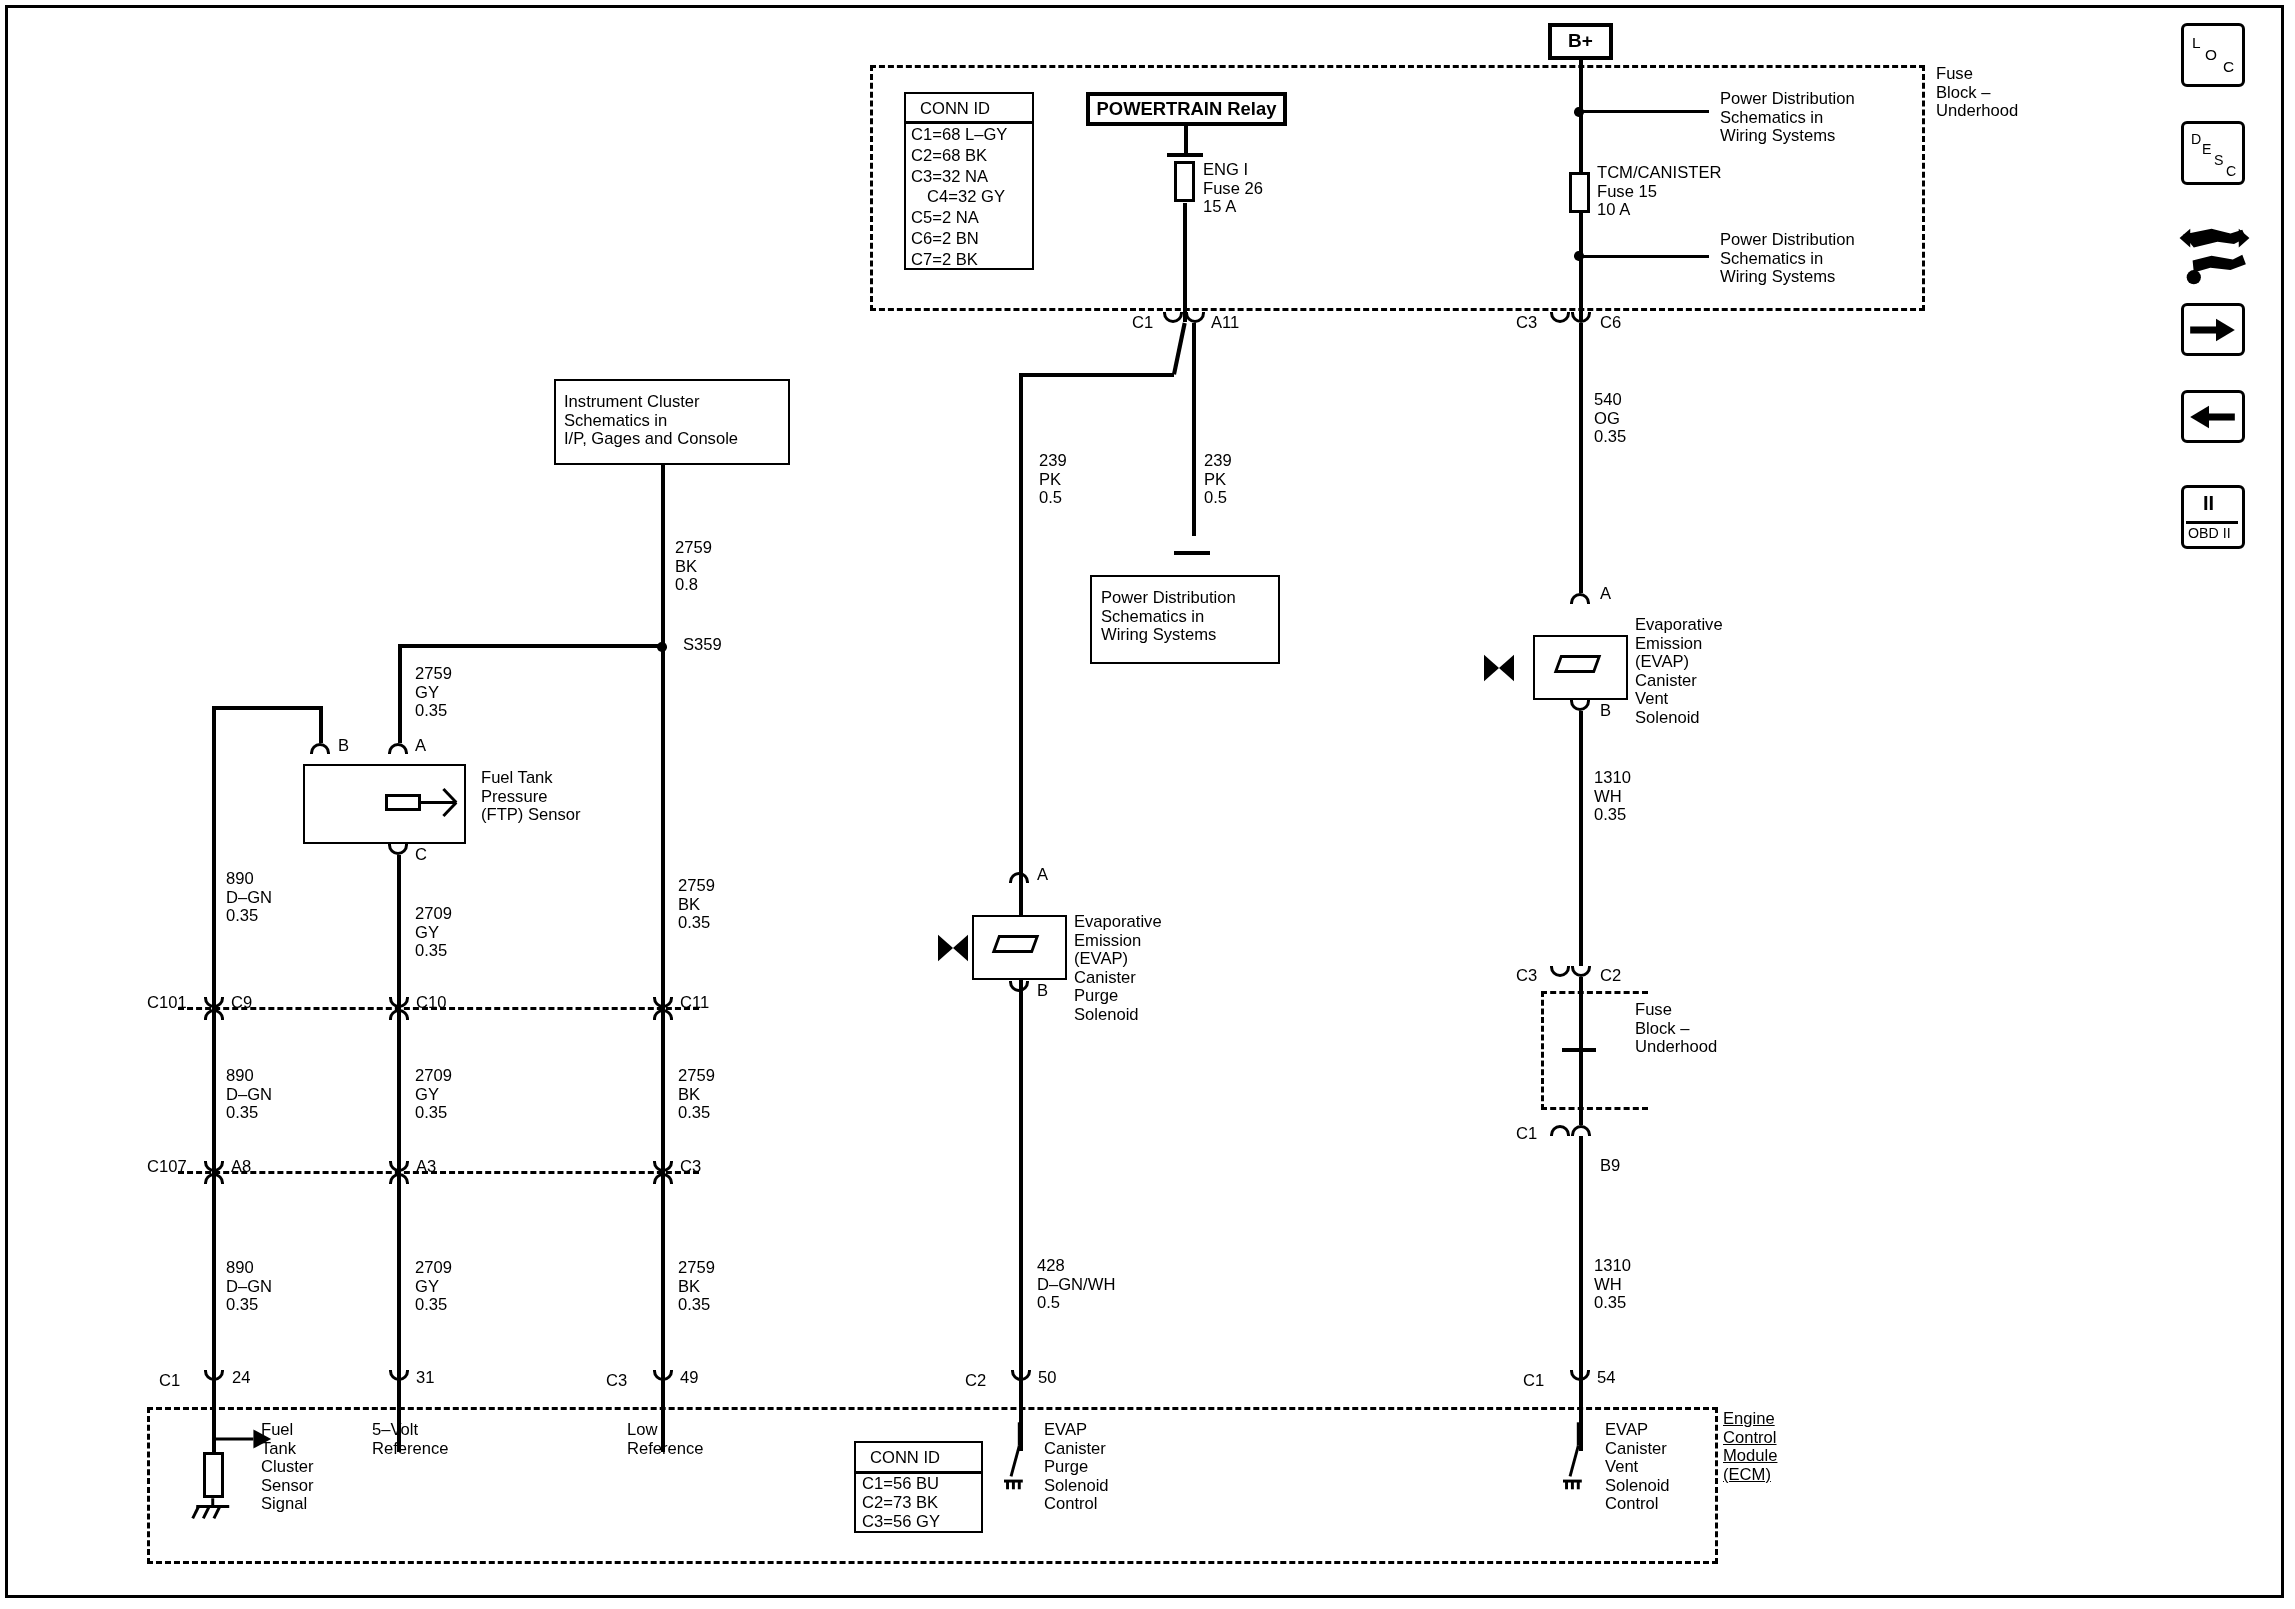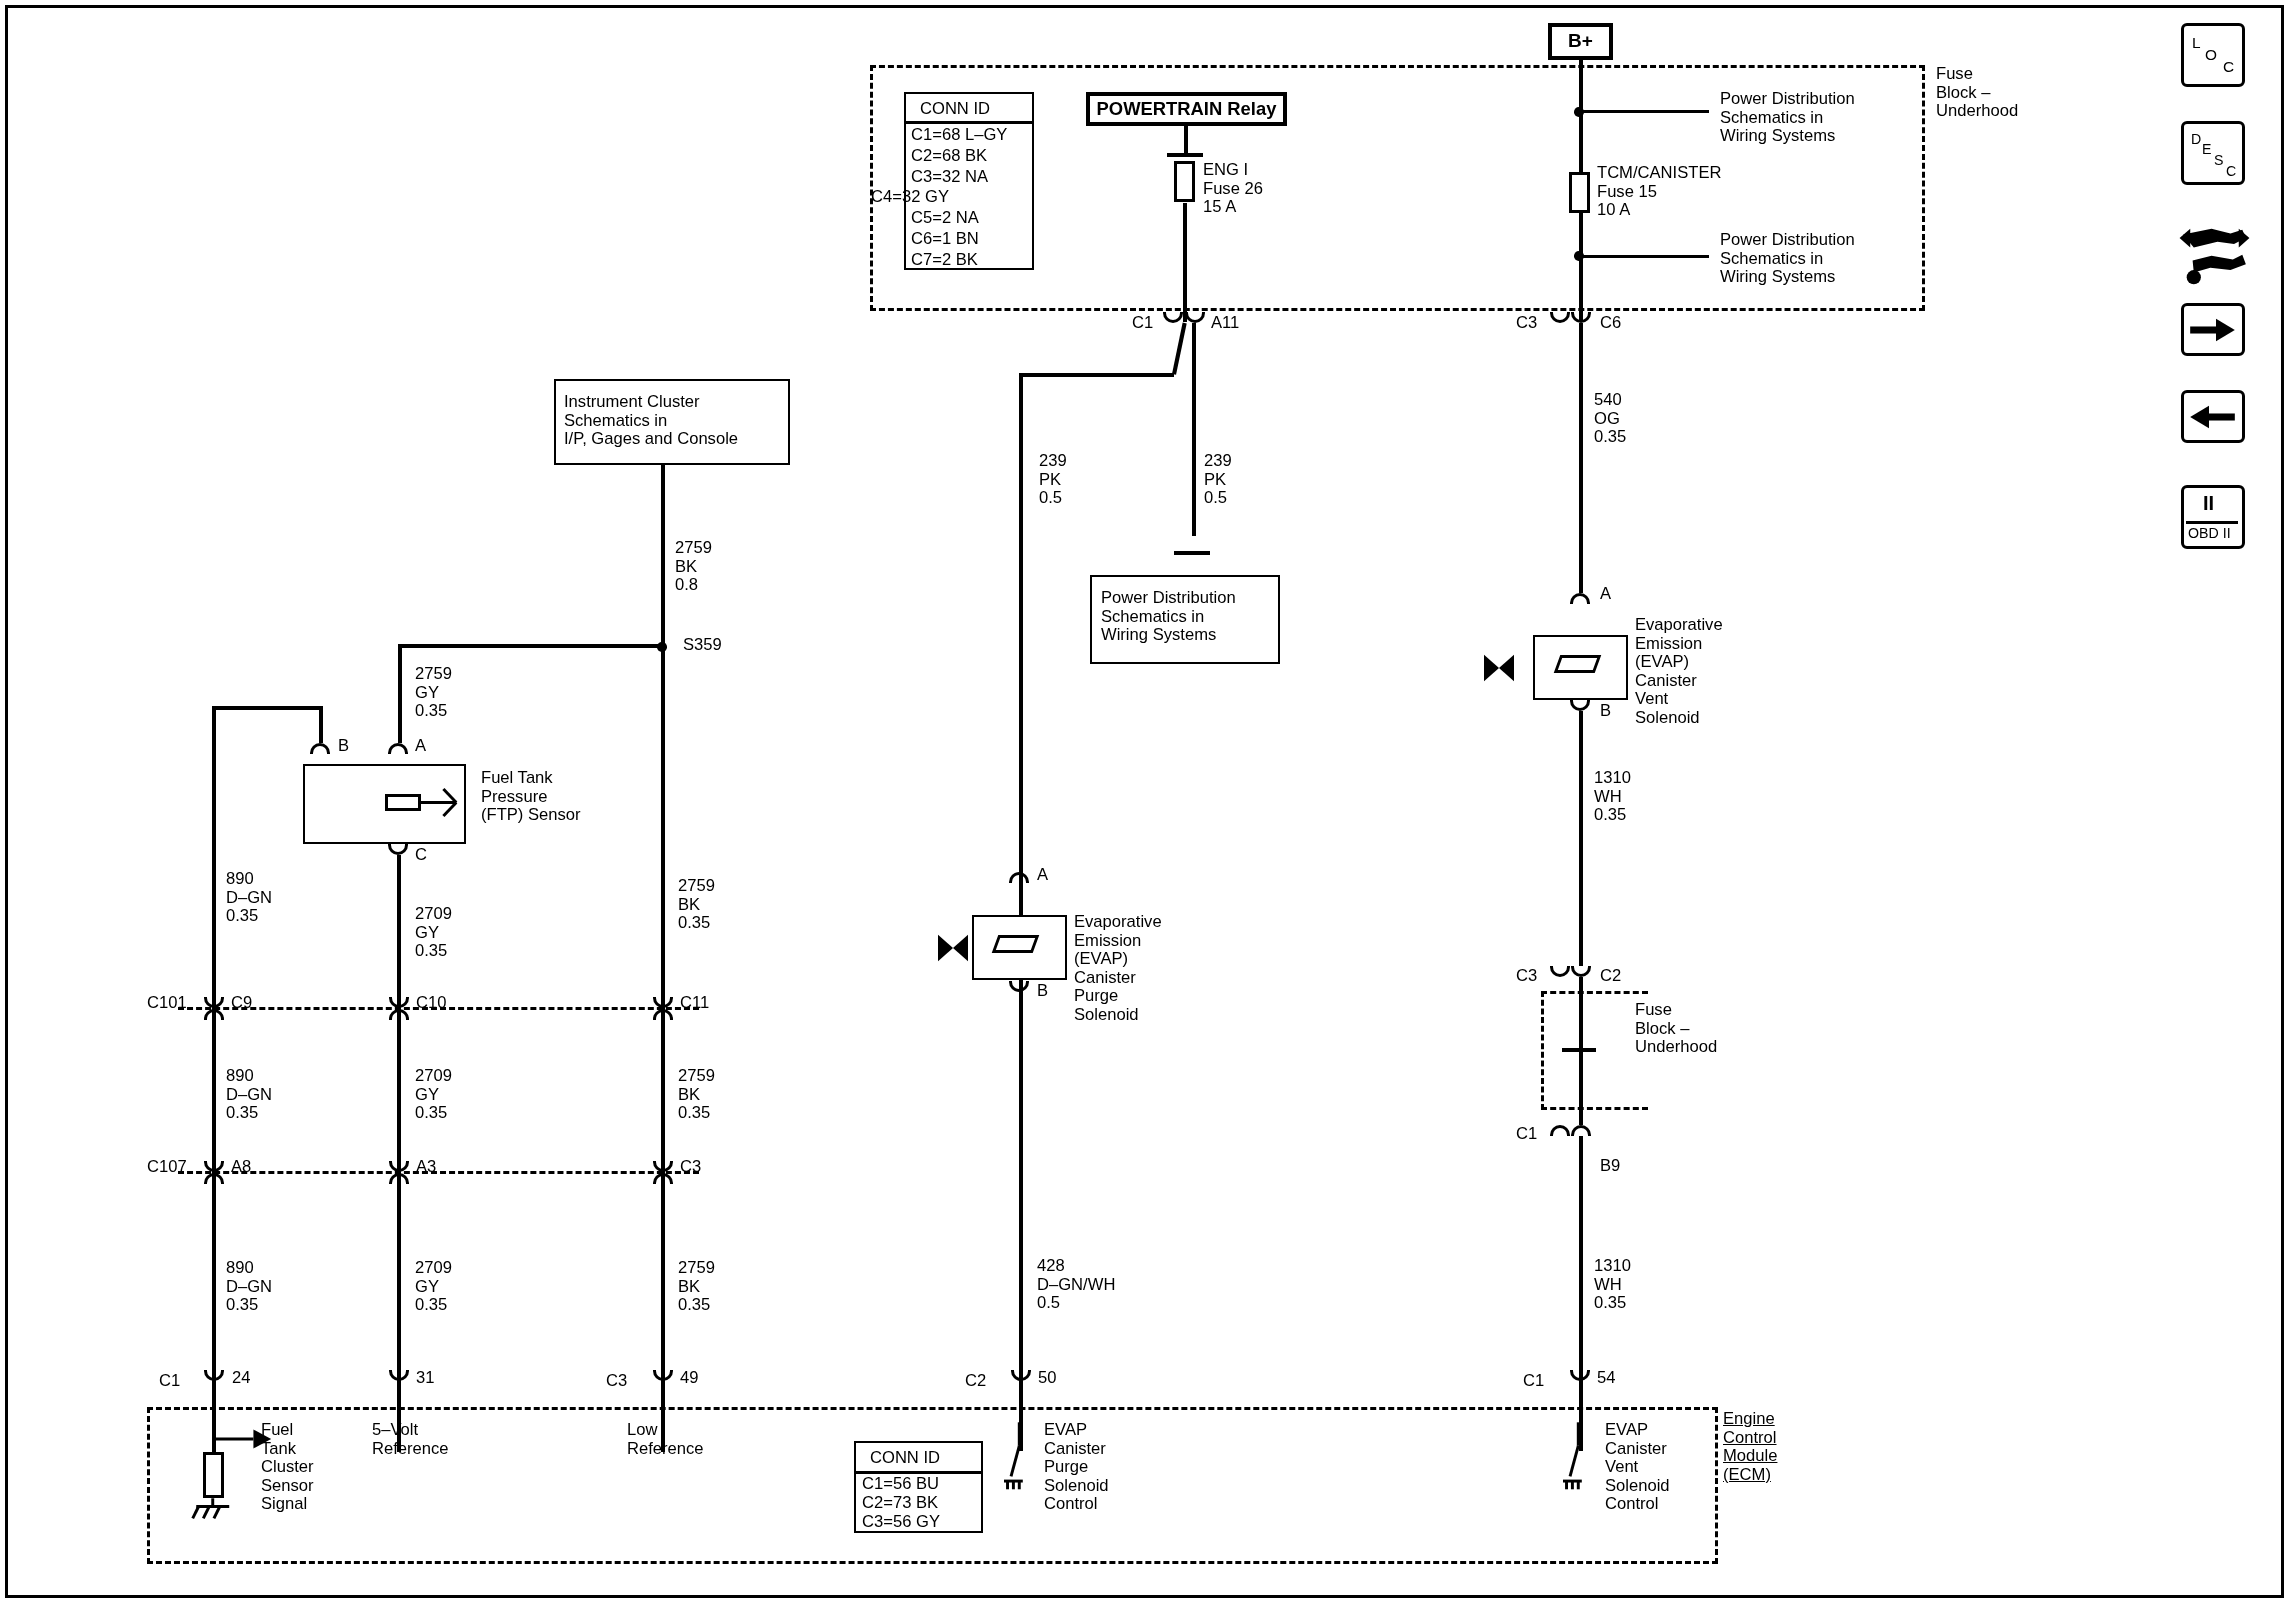--- a/index.html
+++ b/index.html
@@ -35,23 +35,23 @@
   <div class="txt t28" style="left:1936px;top:65px;">Fuse
 Block –
 Underhood</div>
 
   <div class="box" style="left:904px;top:92px;width:130px;height:178px;"></div>
   <div class="ln h" style="left:904px;top:121px;width:130px;"></div>
   <div class="txt t28" style="left:920px;top:100px;">CONN ID</div>
   <div class="txt t28" style="left:911px;top:126px;">C1=68 L–GY</div>
   <div class="txt t28" style="left:911px;top:147px;">C2=68 BK</div>
   <div class="txt t28" style="left:911px;top:168px;">C3=32 NA</div>
-  <div class="txt t28" style="left:871px;top:188px;">C4=32 GY</div>
+  <div class="txt t28" style="left:927px;top:188px;">C4=32 GY</div>
   <div class="txt t28" style="left:911px;top:209px;">C5=2 NA</div>
-  <div class="txt t28" style="left:911px;top:230px;">C6=1 BN</div>
+  <div class="txt t28" style="left:911px;top:230px;">C6=2 BN</div>
   <div class="txt t28" style="left:911px;top:251px;">C7=2 BK</div>
 
   <div class="relay" style="left:1086px;top:92px;width:201px;height:34px;">POWERTRAIN Relay</div>
 
   <div class="ln v7" style="left:1184px;top:126px;height:31px;"></div>
   <div class="ln h7" style="left:1167px;top:153px;width:36px;"></div>
 
   <div class="fuse" style="left:1174px;top:161px;width:21.3px;height:41px;"></div>
   <div class="txt t28" style="left:1203px;top:161px;">ENG I
 Fuse 26

